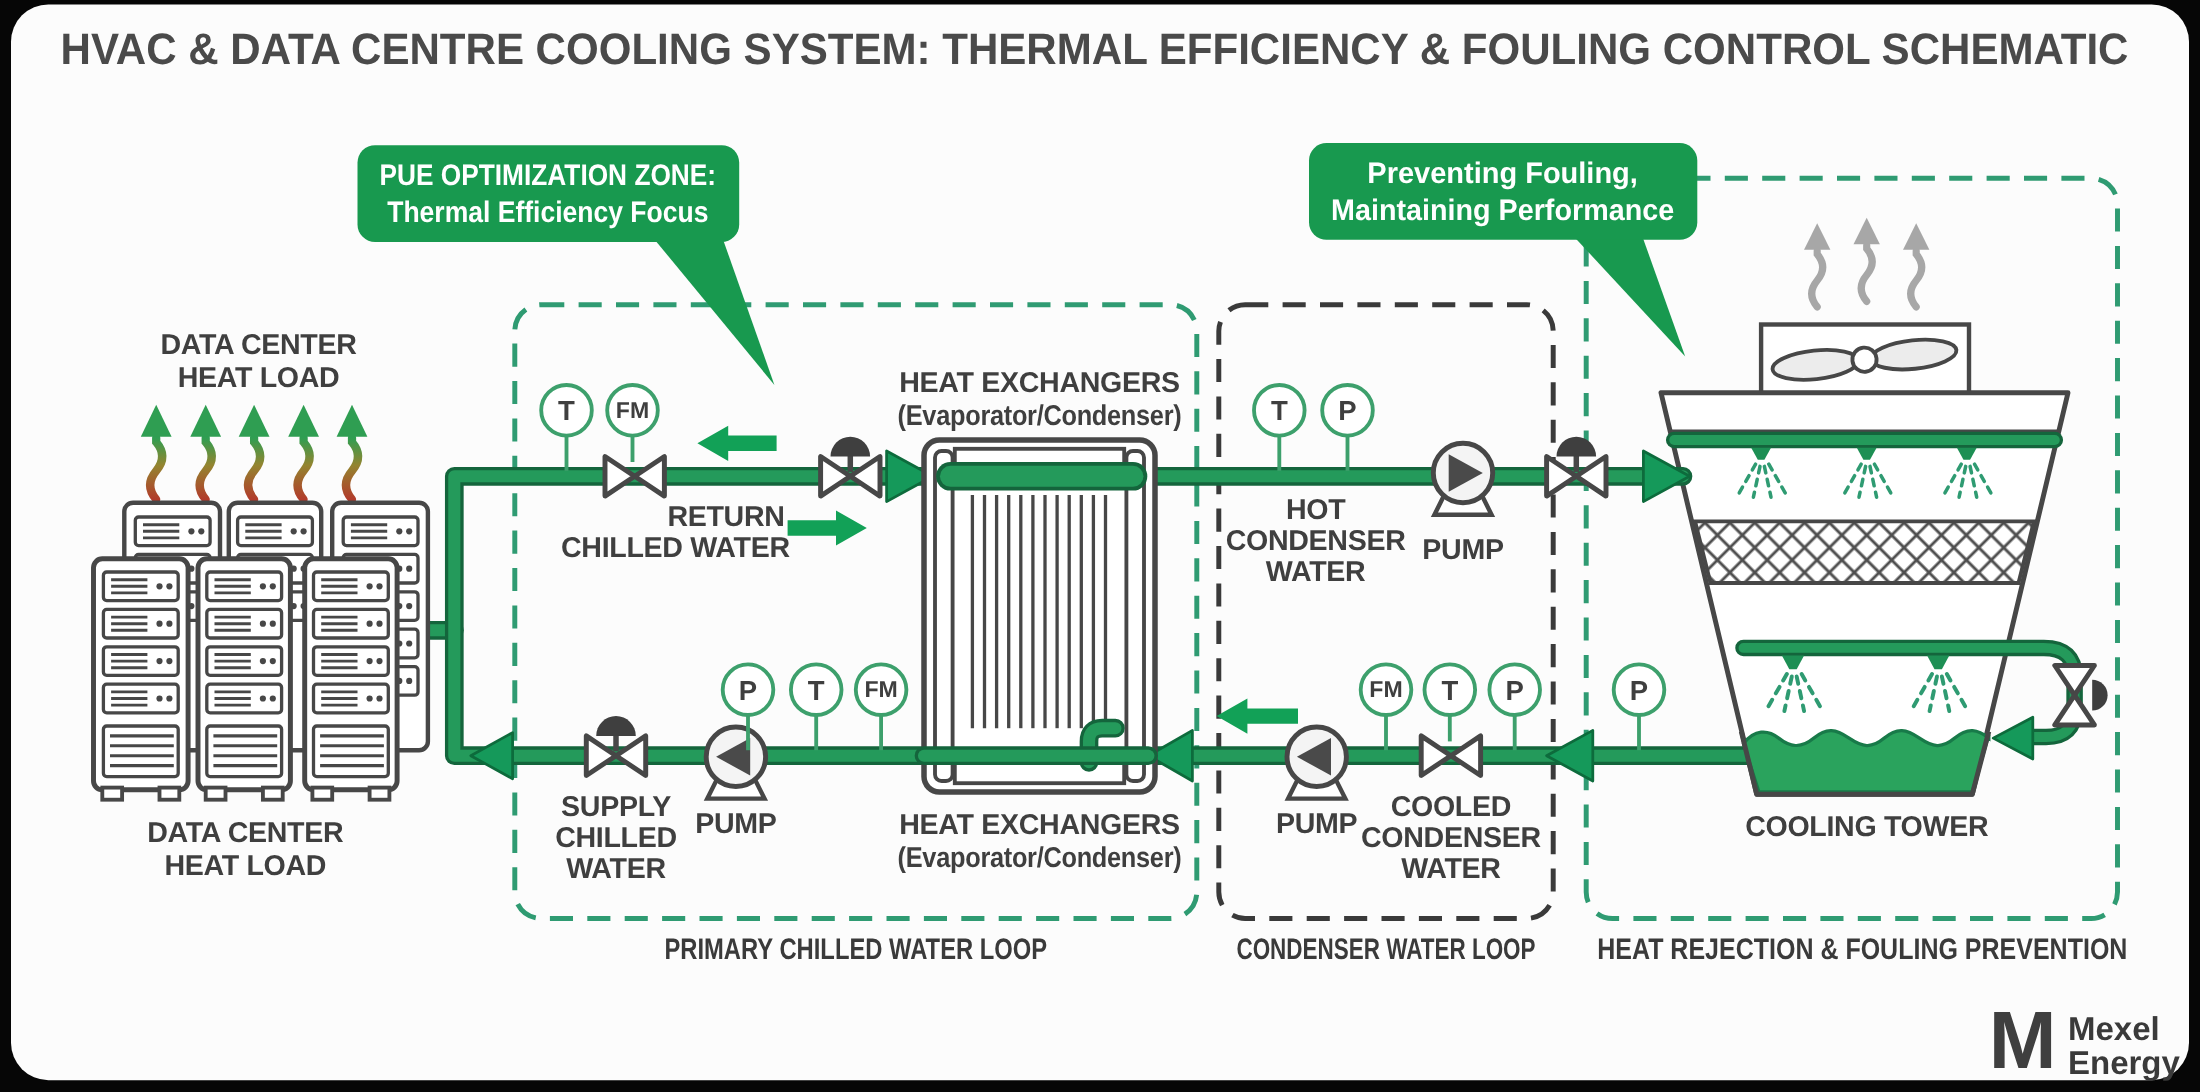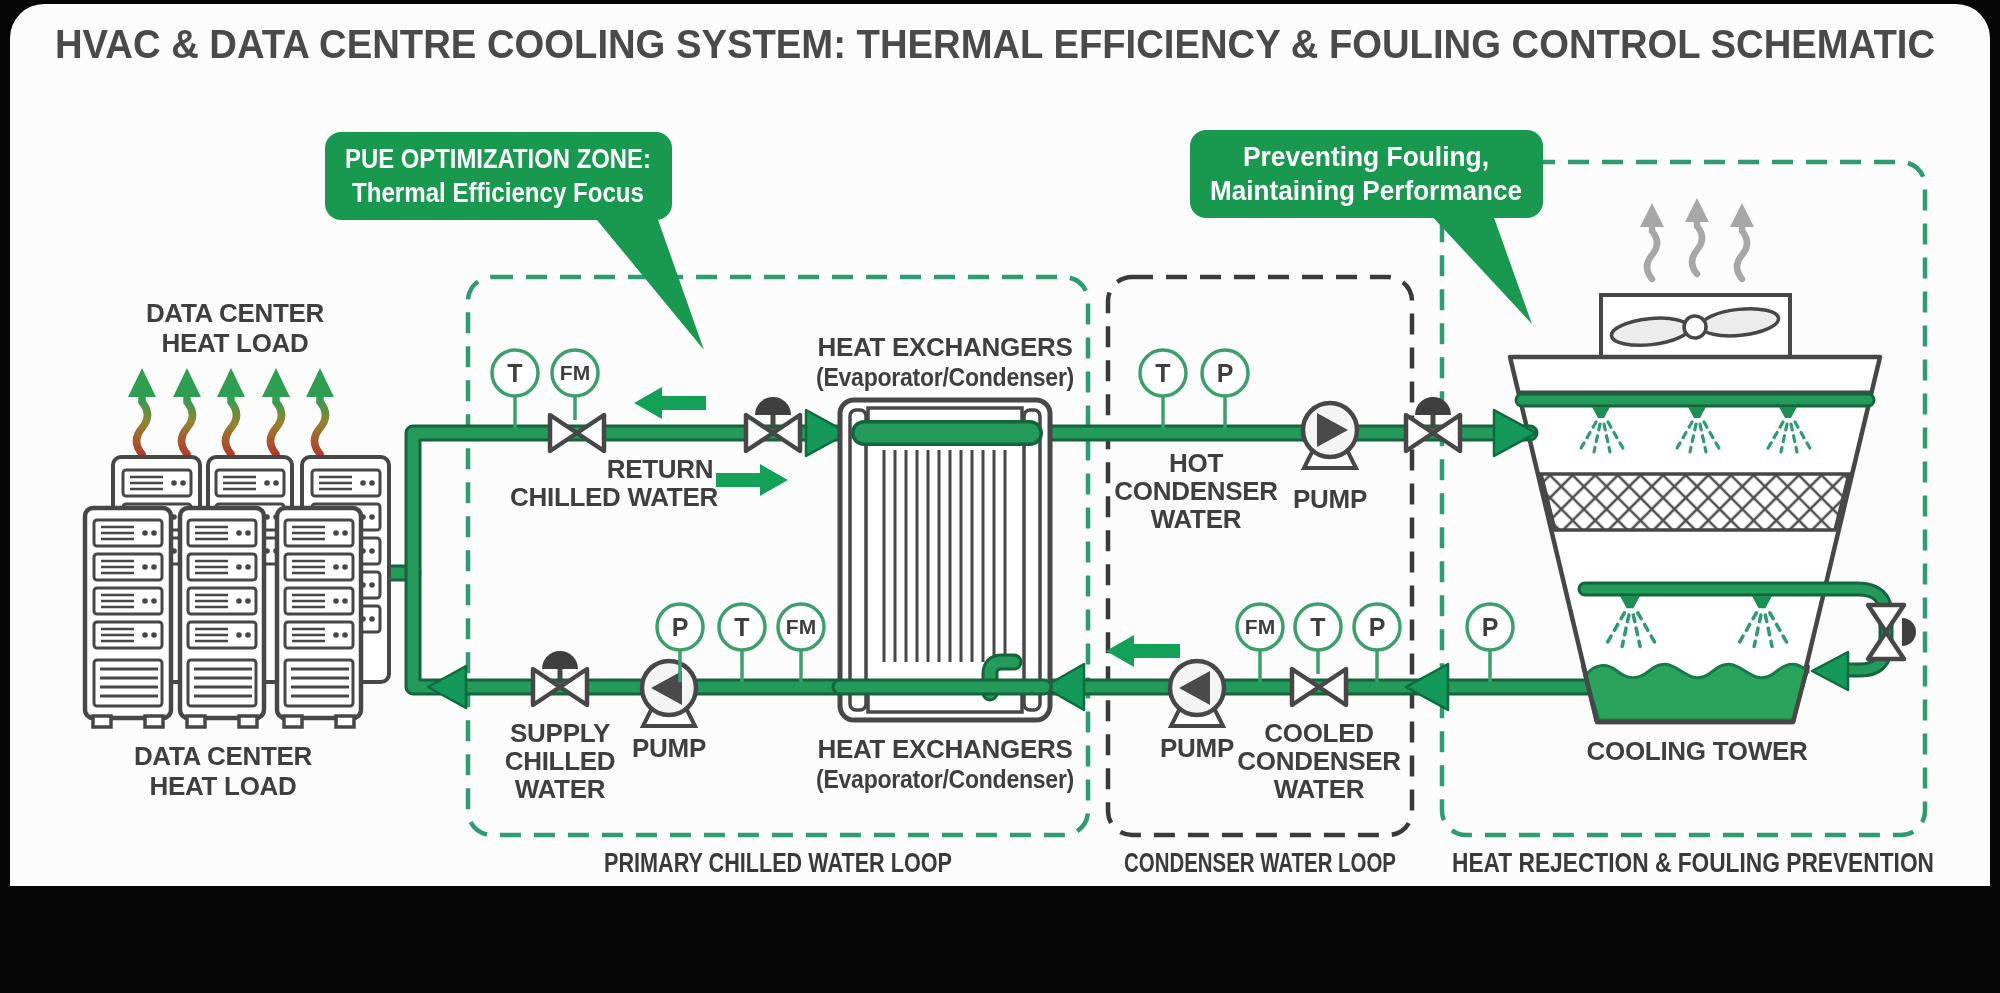--- a/index.html
+++ b/index.html
@@ -1,16 +1,16 @@
 <!DOCTYPE html>
 <html><head>
 <meta charset="utf-8">
 <style>
   html,body{margin:0;padding:0;background:#060606;}
-  .stage{width:2000px;height:886px;position:relative;font-family:"Liberation Sans",sans-serif;}
+  .stage{width:2000px;height:993px;position:relative;font-family:"Liberation Sans",sans-serif;}
   svg{display:block;}
   text{font-family:"Liberation Sans","DejaVu Sans",sans-serif;fill:#3f3f3f;}
   .title{font-size:40px;font-weight:700;fill:#4a4a4a;}
   .lbl{font-size:26px;font-weight:700;letter-spacing:-0.3px;}
   .zone-lbl{font-size:27px;font-weight:700;fill:#3a3a3a;}
   .callout-txt{font-size:27px;font-weight:700;fill:#ffffff;}
   .gauge-letter{font-size:25px;font-weight:700;fill:#3f3f3f;}
   .gauge-letter-sm{font-size:21px;font-weight:700;fill:#3f3f3f;}
   .logo-txt{font-size:30px;font-weight:700;fill:#3a3a3a;}
   .pipe-o{fill:none;stroke:#14653c;stroke-width:17;stroke-linejoin:round;stroke-linecap:round;}

